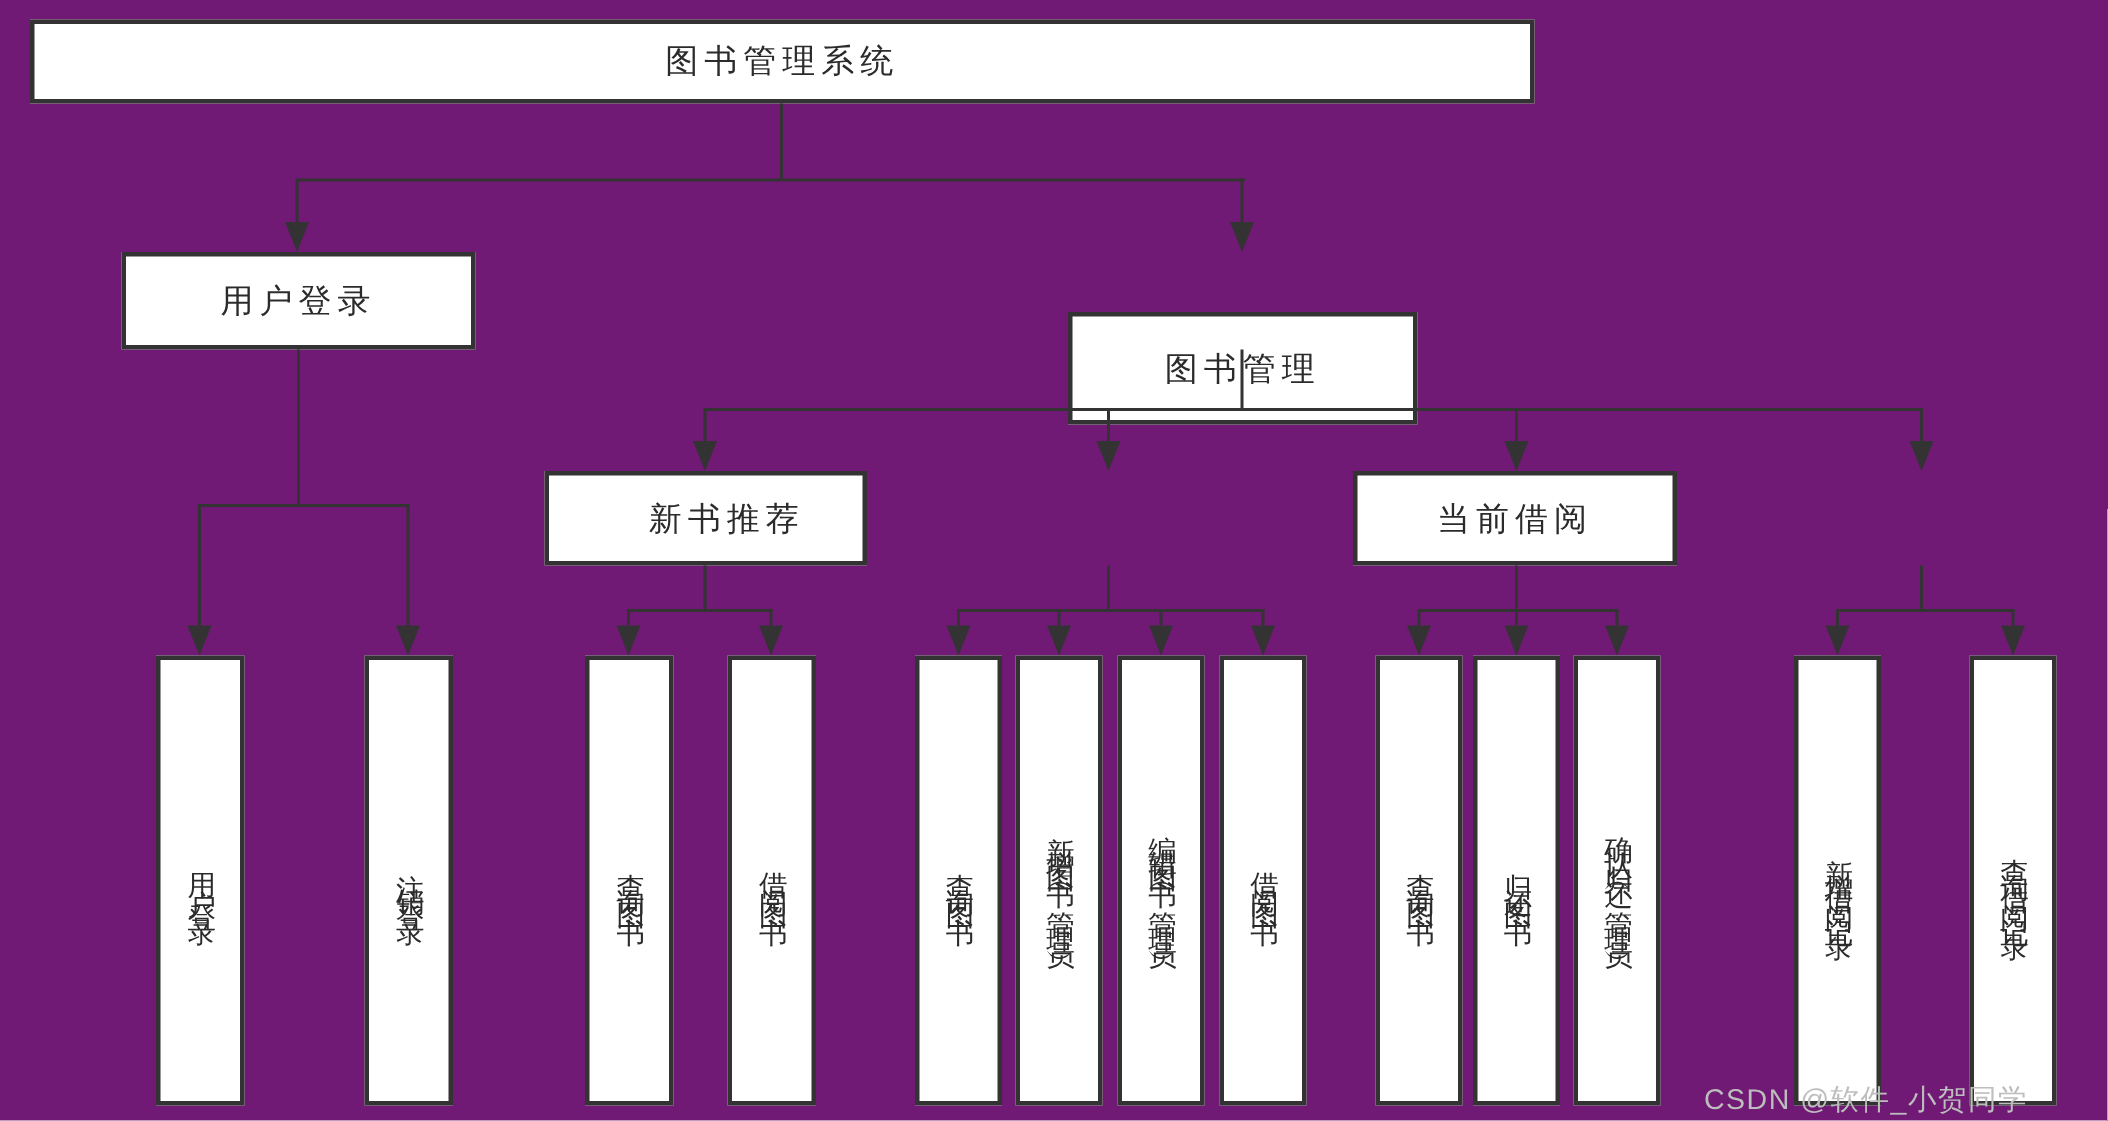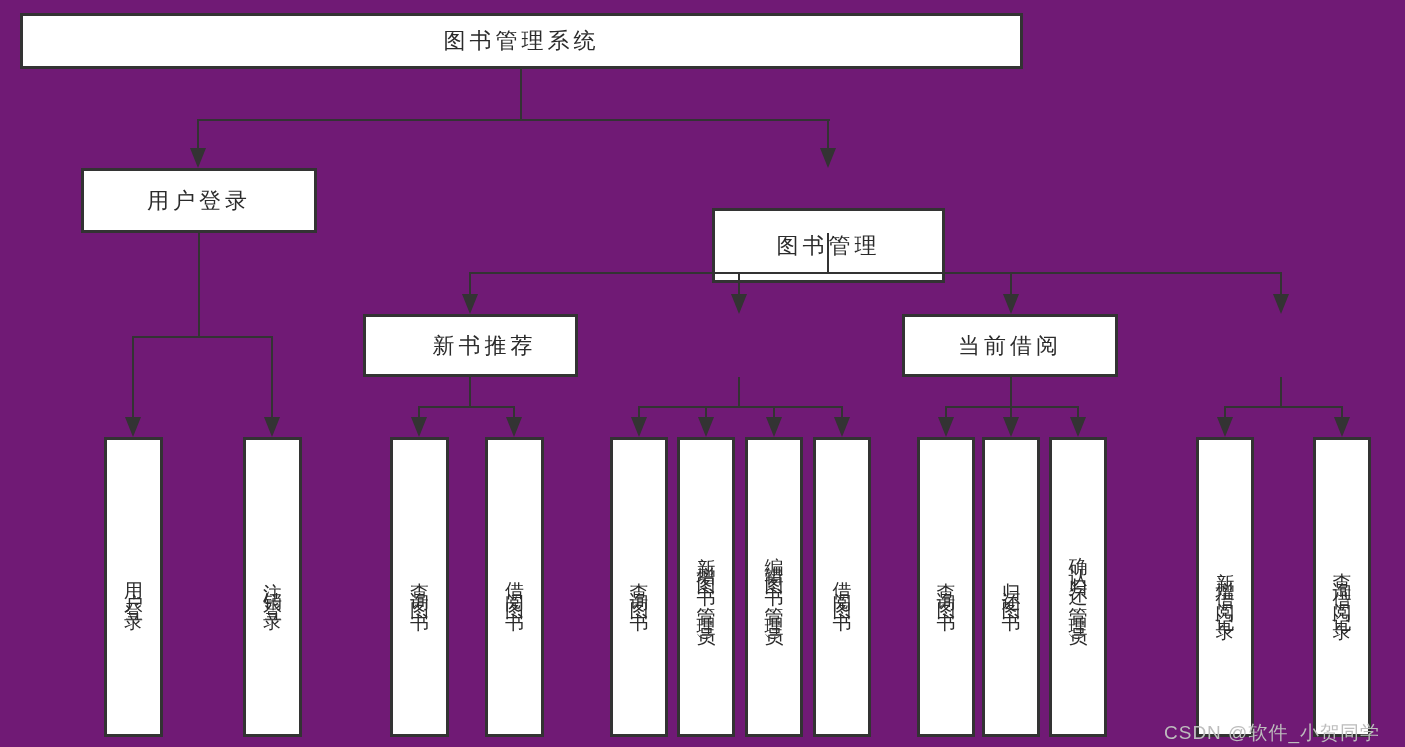--- a/index.html
+++ b/index.html
@@ -21,21 +21,21 @@
     font-size:19px;letter-spacing:10px;line-height:1.05;color:#2b2b2b;
   }
   .vline{position:absolute;width:2px;background:#333333;}
   .hline{position:absolute;height:2px;background:#333333;}
   .ahead{
     position:absolute;width:0;height:0;
     border-left:8px solid transparent;border-right:8px solid transparent;
     border-top:20px solid #333333;
   }
   .watermark{
-    position:absolute;left:1164px;top:720px;font-size:19px;letter-spacing:1px;
+    position:absolute;left:1136px;top:720px;font-size:19px;letter-spacing:1px;
     color:#bdbdbd;white-space:nowrap;z-index:5;
   }
 </style>
 </head>
 <body>
 
 <div class="canvas">
 
   <div class="hbox" style="left:20px;top:13px;width:1003px;height:56px;">
     <span>图书管理系统</span>

